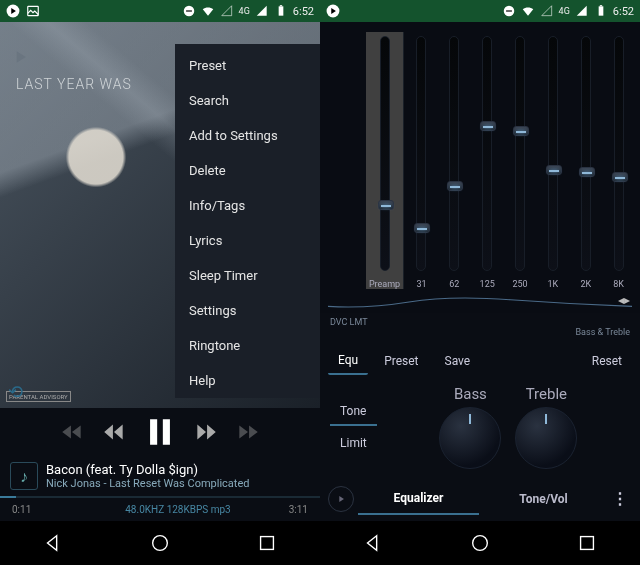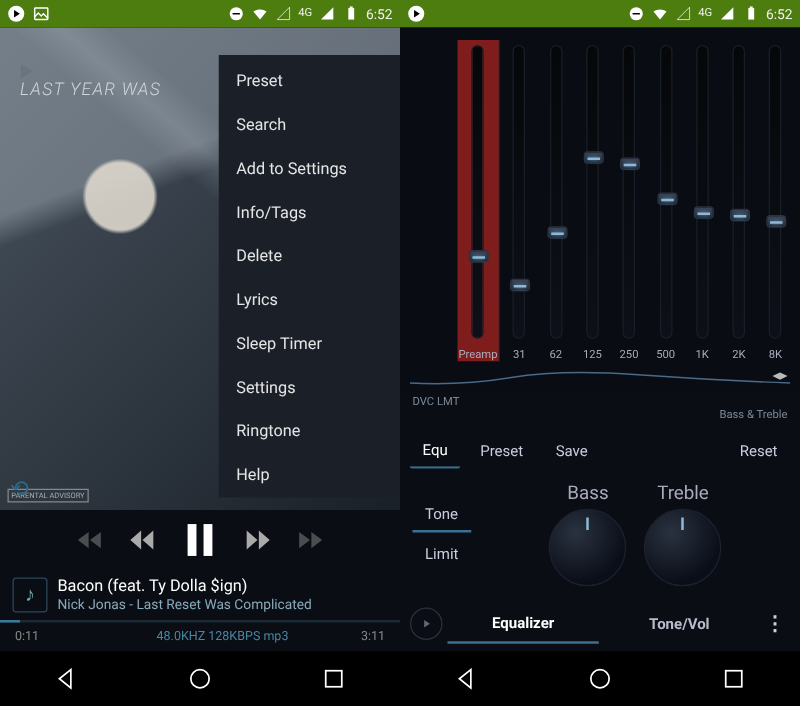--- a/index.html
+++ b/index.html
@@ -1,33 +1,33 @@
 <!DOCTYPE html>
 <html><head>
 <meta charset="utf-8">
 <style>
   * { margin: 0; padding: 0; box-sizing: border-box; }
   body { font-family: -apple-system, Roboto, sans-serif; background: #000; color: #fff; width: 640px; height: 565px; display: flex; overflow: hidden; }
   .screen { width: 320px; height: 565px; position: relative; background: #0a0d14; display: flex; flex-direction: column; }
-  .status-bar { height: 22px; background: #4d7c0f; display: flex; align-items: center; padding: 0 6px; font-size: 11px; color: #eee; }
+  .status-bar { height: 22px; background: #14532d; display: flex; align-items: center; padding: 0 6px; font-size: 11px; color: #eee; }
   .status-left { display: flex; gap: 6px; }
   .status-right { margin-left: auto; display: flex; gap: 5px; align-items: center; }
   .status-icon { width: 14px; height: 14px; display: inline-flex; align-items: center; justify-content: center; }
   .nav-bar { height: 44px; background: #000; display: flex; align-items: center; justify-content: space-around; }
   .nav-btn { width: 22px; height: 22px; }
 
   
   .player-top { position: relative; flex: 1; }
   .album-art { position: absolute; inset: 0; background: linear-gradient(135deg,#4a5560,#1a2028); overflow: hidden; }
   .album-art::before { content:""; position:absolute; inset:0; background:
     radial-gradient(circle at 30% 35%, rgba(220,215,205,.9) 0 8%, transparent 9%),
     linear-gradient(160deg, rgba(180,190,200,.4) 0 30%, transparent 35%),
     linear-gradient(40deg, transparent 60%, rgba(150,160,170,.3) 65%, transparent 70%);
   }
-  .album-title-text { position: absolute; top: 42px; left: 16px; font-size: 14px; letter-spacing: 1px; color: #d0d5d8; font-weight: 300; font-style: italic; }
+  .album-title-text { position: absolute; top: 54px; left: 16px; font-size: 14px; letter-spacing: 1px; color: #d0d5d8; font-weight: 300; }
   .parental { position: absolute; bottom: 6px; left: 6px; font-size: 6px; border: 1px solid #888; padding: 1px 2px; color: #aaa; }
   .top-overlay { position: absolute; top: 24px; left: 10px; right: 10px; height: 22px; display: flex; align-items: center; gap: 8px; }
   .play-mini { width: 20px; height: 20px; }
 
   .menu { position: absolute; top: 22px; right: 0; width: 145px; background: #1a1f28; display: flex; flex-direction: column; }
   .menu-item { padding: 10px 14px; font-size: 13px; color: #e5e5e5; cursor: pointer; }
   .menu-item:first-child { padding-top: 14px; }
 
   .controls { height: 48px; display: flex; align-items: center; justify-content: center; gap: 16px; background: #0a0d14; }
   .ctrl-btn { width: 26px; height: 26px; color: #aaa; }
@@ -40,21 +40,21 @@
   .track-title { font-size: 13px; color: #fff; white-space: nowrap; overflow: hidden; text-overflow: ellipsis; }
   .track-sub { font-size: 11px; color: #8ab; white-space: nowrap; overflow: hidden; text-overflow: ellipsis;}
   .time-row { display: flex; align-items: center; padding: 4px 12px 6px; font-size: 10px; color: #888; }
   .time-mid { flex:1; text-align: center; color: #4787a3; font-size: 10px; padding-left: 36px;}
   .progress { height: 2px; background: #1a2a35; margin: 0 0 2px; position: relative;}
   .progress::before{content:"";position:absolute;left:0;top:0;bottom:0;width:5%;background:#3a7a9a;}
 
   
   .eq-area { flex: 1; display: flex; padding: 10px 6px 2px; gap: 2px; background: #090c13; }
   .slider-col { flex: 1; display: flex; flex-direction: column; align-items: center; }
-  .slider-col.preamp { flex: 1.2; border-right: 1px solid #1a2028; background:#7f1d1d;margin-left:40px;}
+  .slider-col.preamp { flex: 1.2; border-right: 1px solid #1a2028; background:#404040;margin-left:40px;}
   .slider-track { flex: 1; width: 10px; background: linear-gradient(#050709,#0d1018); border-radius: 5px; position: relative; margin: 4px 0; border:1px solid #181e28;}
   .slider-thumb { position: absolute; left: -3px; width: 16px; height: 10px; background: linear-gradient(#3a4250,#1a2028); border-radius: 3px; border: 1px solid #2a3240; }
   .slider-thumb::after { content:""; position:absolute; left:2px; right:2px; top:4px; height:2px; background:#8fb8d8; box-shadow:0 0 4px #6aa8d8;}
   .slider-label { font-size: 9px; color: #aab; margin-top: 4px; }
   .wave-row { height: 22px; background: #090c13; position: relative; padding: 0 8px;}
   .wave-row svg { width: 100%; height: 100%; }
   .wave-reset { position:absolute; right:10px; top:2px; font-size:12px; color:#bbb;}
   .dvc-row { display:flex; padding: 4px 10px; font-size:9px; color:#7a8899;flex-direction:column;}
   .dvc-right{margin-left:auto;}
   .bt-row { display:flex; padding: 6px 8px; gap: 6px; align-items:center;}
@@ -137,22 +137,22 @@
     </div>
     <div class="top-overlay">
       <span class="play-mini"><svg viewBox="0 0 24 24" fill="#6a7580">
             <path d="M8 5v14l11-7z"></path>
           </svg></span>
     </div>
     <div class="menu">
       <div class="menu-item">Preset</div>
       <div class="menu-item">Search</div>
       <div class="menu-item">Add to Settings</div>
+      <div class="menu-item">Delete</div>
       <div class="menu-item">Info/Tags</div>
-      <div class="menu-item">Delete</div>
       <div class="menu-item">Lyrics</div>
       <div class="menu-item">Sleep Timer</div>
       <div class="menu-item">Settings</div>
       <div class="menu-item">Ringtone</div>
       <div class="menu-item">Help</div>
     </div>
   </div>
 
   <div class="controls">
     <span class="ctrl-btn dim"><svg viewBox="0 0 24 24" fill="currentColor">
@@ -266,26 +266,20 @@
         <div class="slider-track">
           <div class="slider-thumb" style="top: 36%;"></div>
         </div>
         <div class="slider-label">125</div>
       </div>
       <div class="slider-col">
         <div class="slider-track">
           <div class="slider-thumb" style="top: 38%;"></div>
         </div>
         <div class="slider-label">250</div>
-      </div>
-      <div class="slider-col">
-        <div class="slider-track">
-          <div class="slider-thumb" style="top: 50%;"></div>
-        </div>
-        <div class="slider-label">500</div>
       </div>
       <div class="slider-col">
         <div class="slider-track">
           <div class="slider-thumb" style="top: 55%;"></div>
         </div>
         <div class="slider-label">1K</div>
       </div>
       <div class="slider-col">
         <div class="slider-track">
           <div class="slider-thumb" style="top: 56%;"></div>

